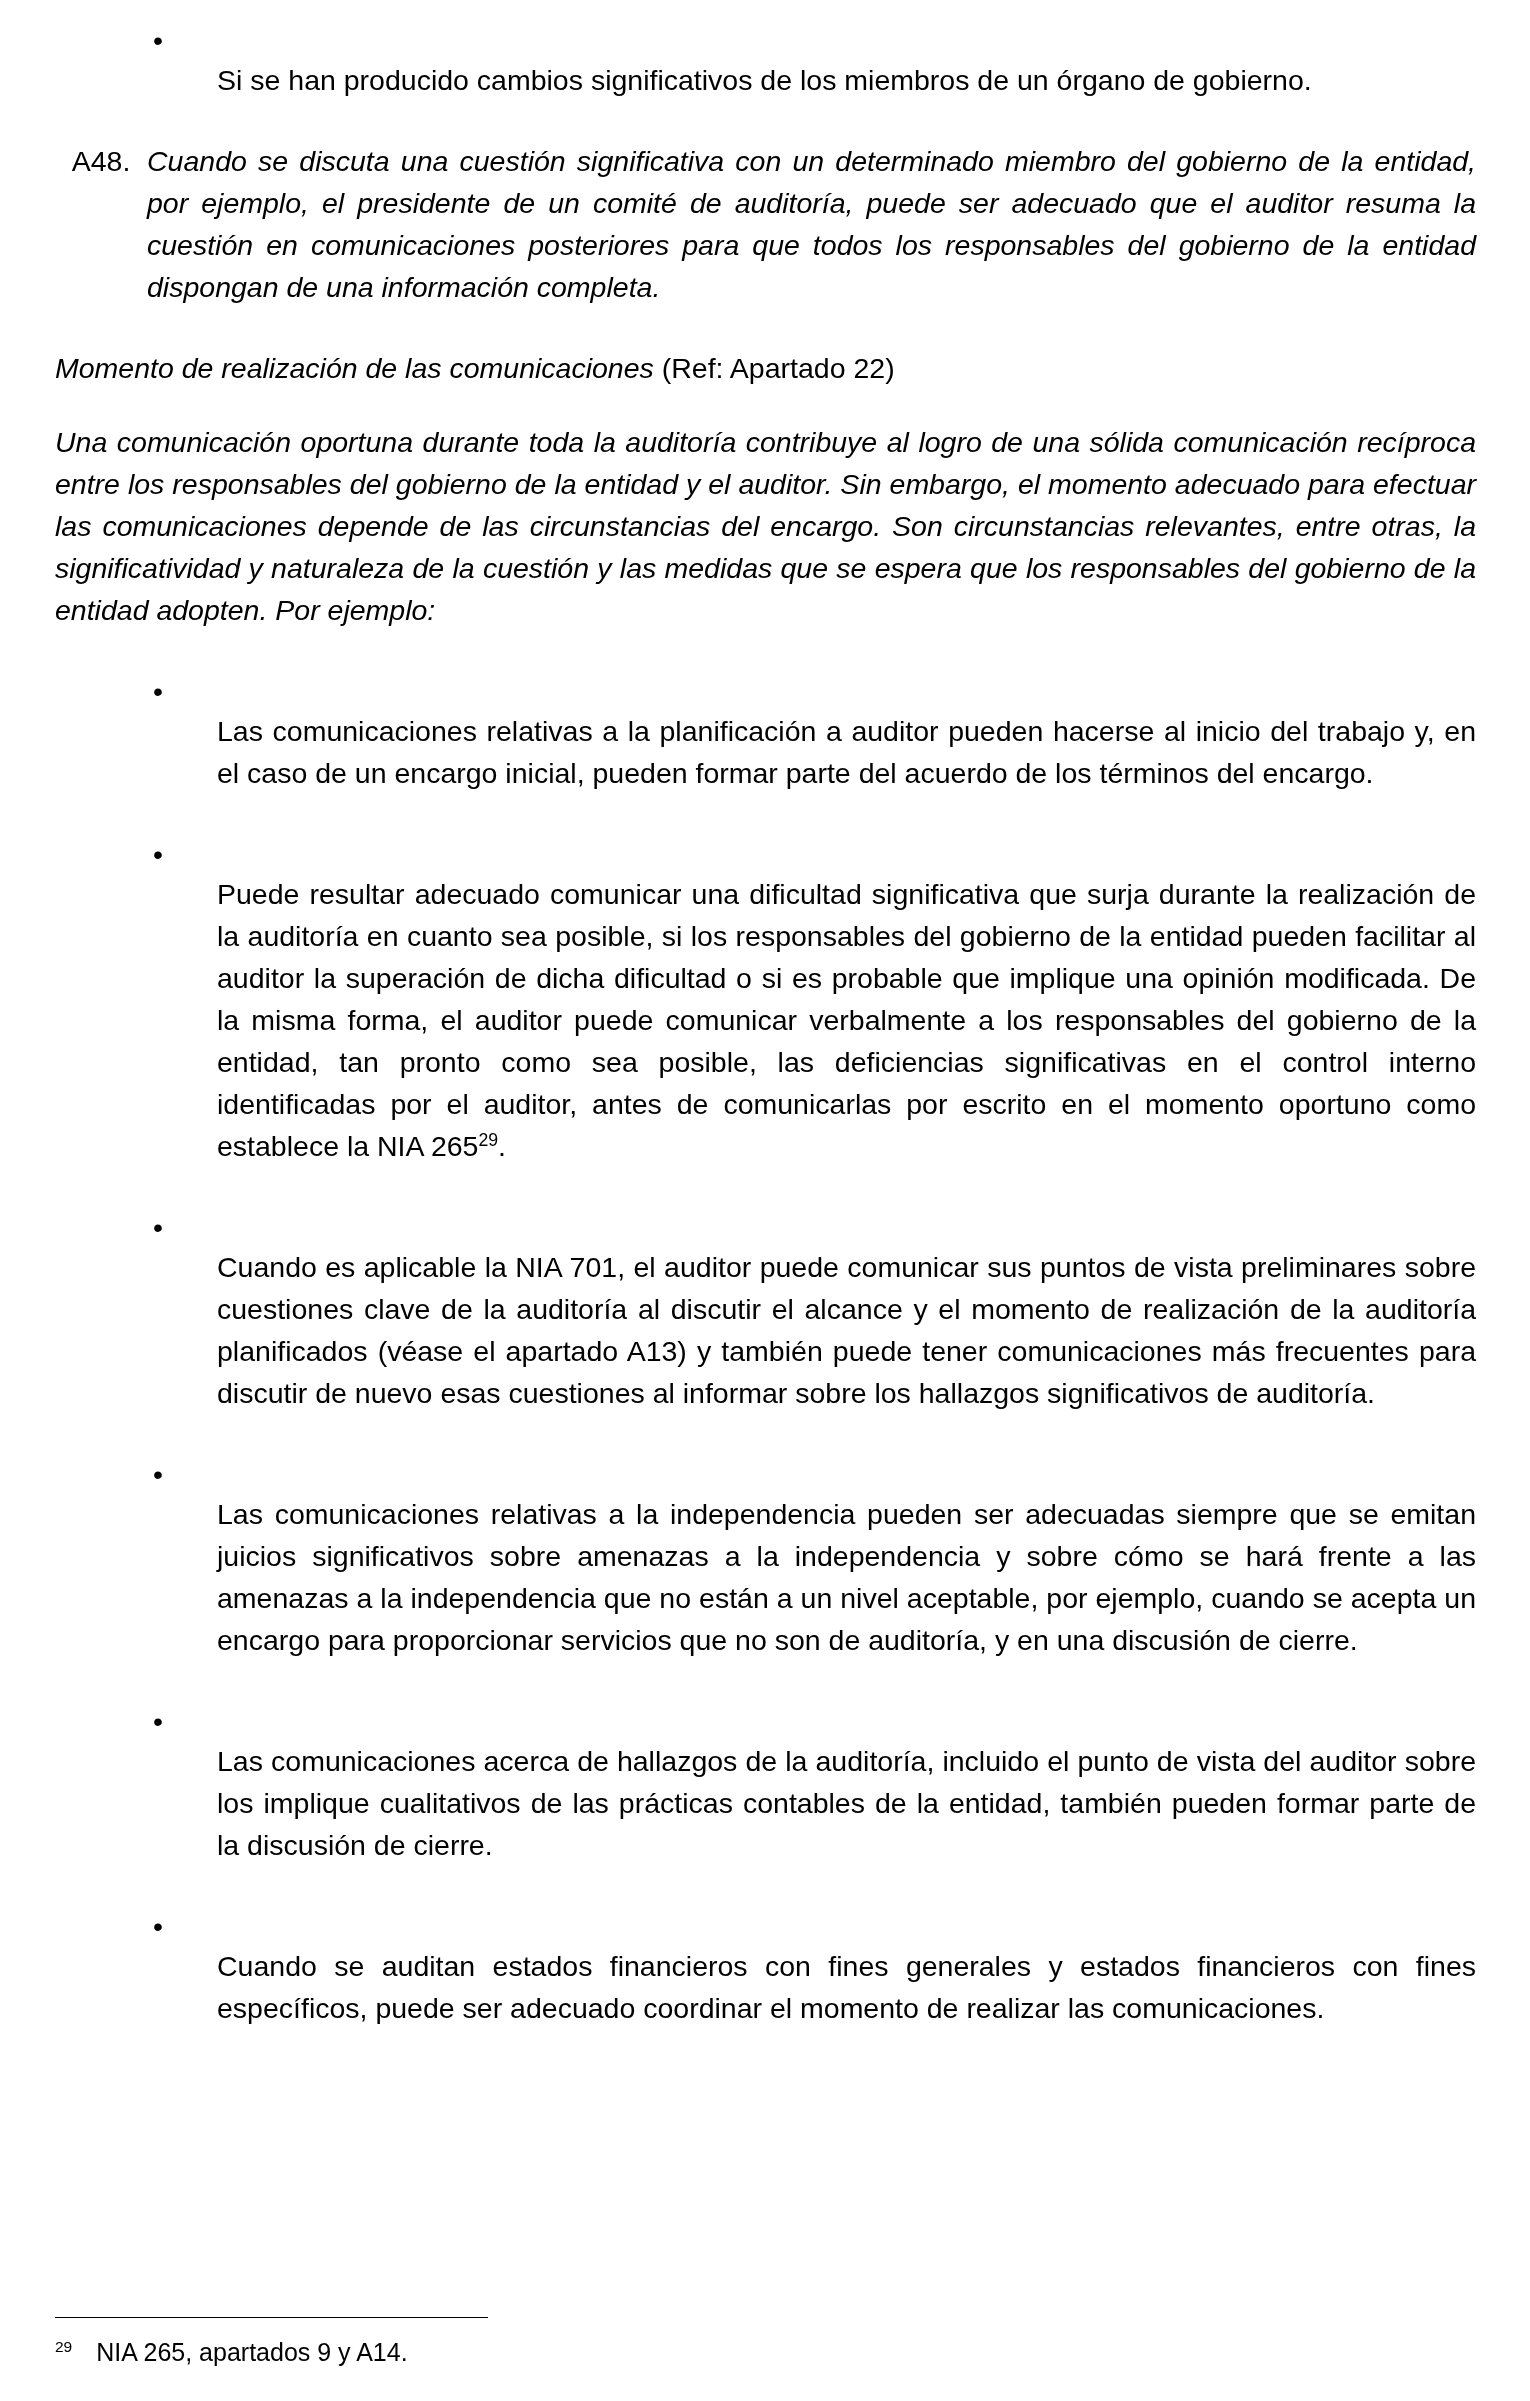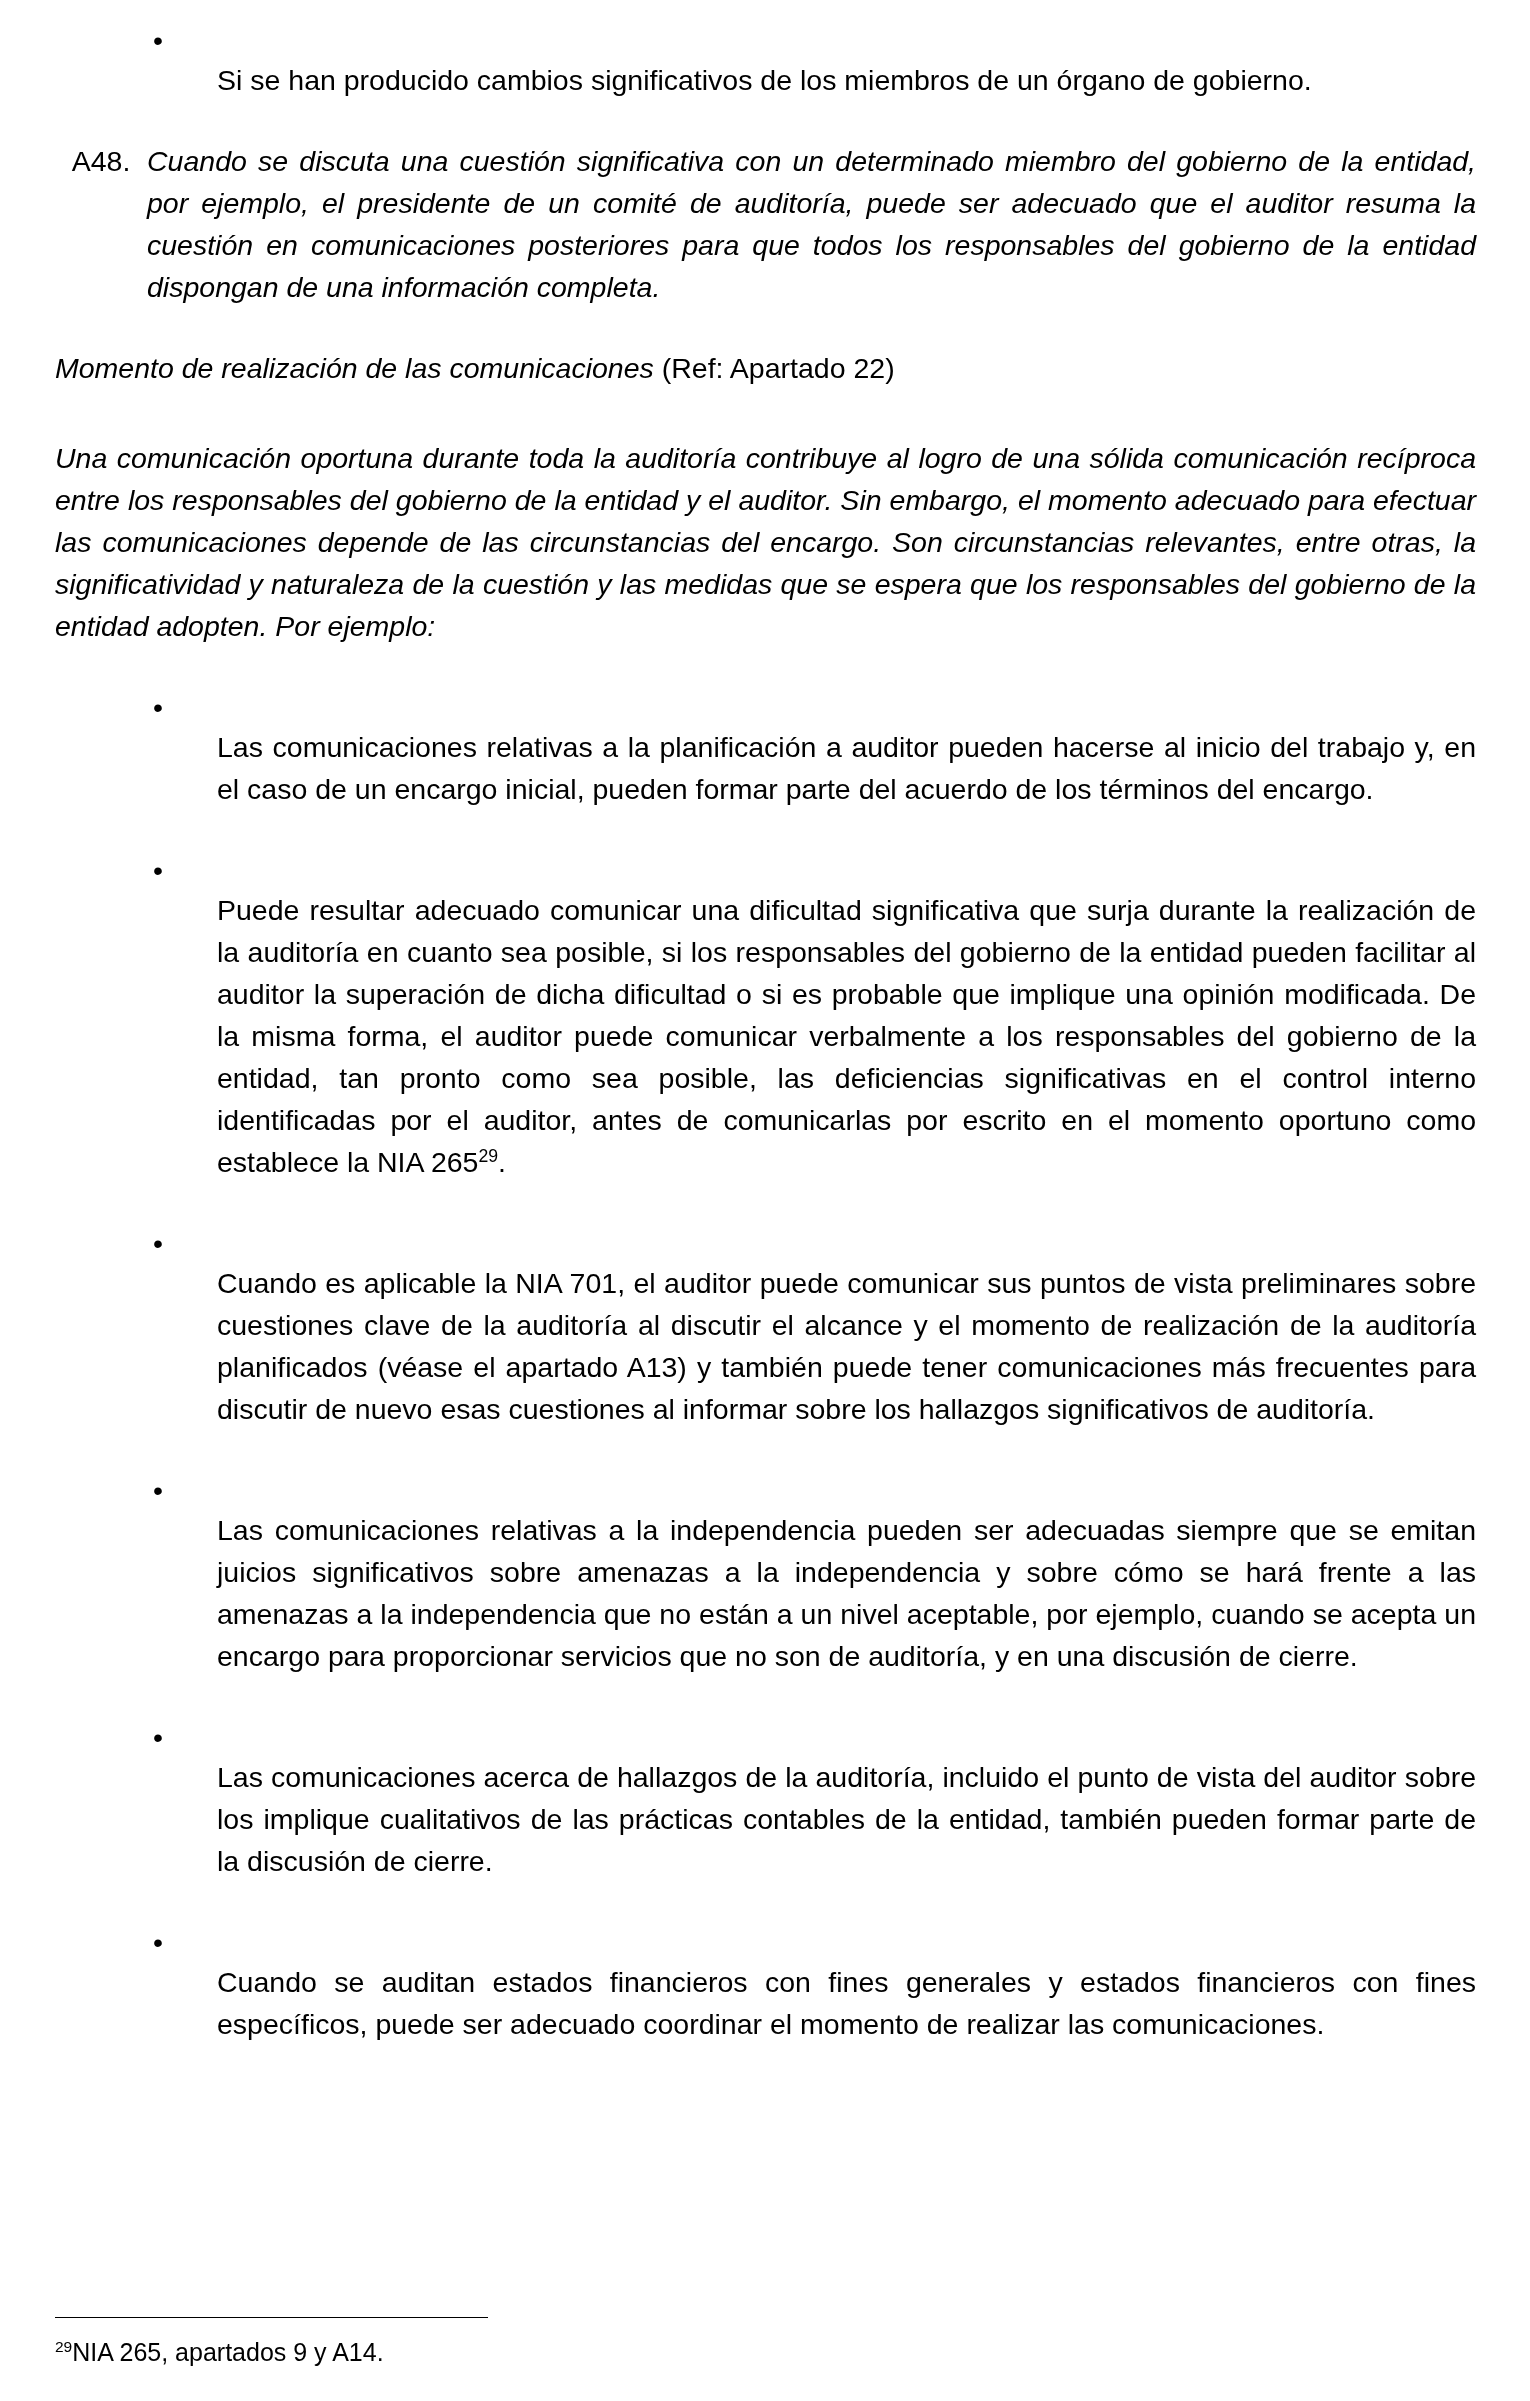--- a/index.html
+++ b/index.html
@@ -33,21 +33,21 @@
   .para-label {
     flex: 0 0 92px;
     text-align: center;
   }
   .para-body {
     flex: 1;
     text-align: justify;
     font-style: italic;
   }
   .subheading {
-    margin-bottom: 48px;
+    margin-bottom: 32px;
   }
   .italic {
     font-style: italic;
   }
   .bullet {
     display: flex;
     margin: 0 0 39px 98px;
   }
   .bullet-marker {
     flex: 0 0 64px;
@@ -69,20 +69,21 @@
     width: 1421px;
     font-size: 25px;
     line-height: 35px;
   }
   .footnote-rule {
     width: 433px;
     border-top: 1.7px solid #000000;
     margin-bottom: 17.3px;
   }
   .footnote-text {
+    margin-left: 24px;
   }
 </style>
 </head>
 <body>
 
 <div class="page">
   <div class="content">
 
     <div class="bullet">
       <span class="bullet-marker">•</span>

